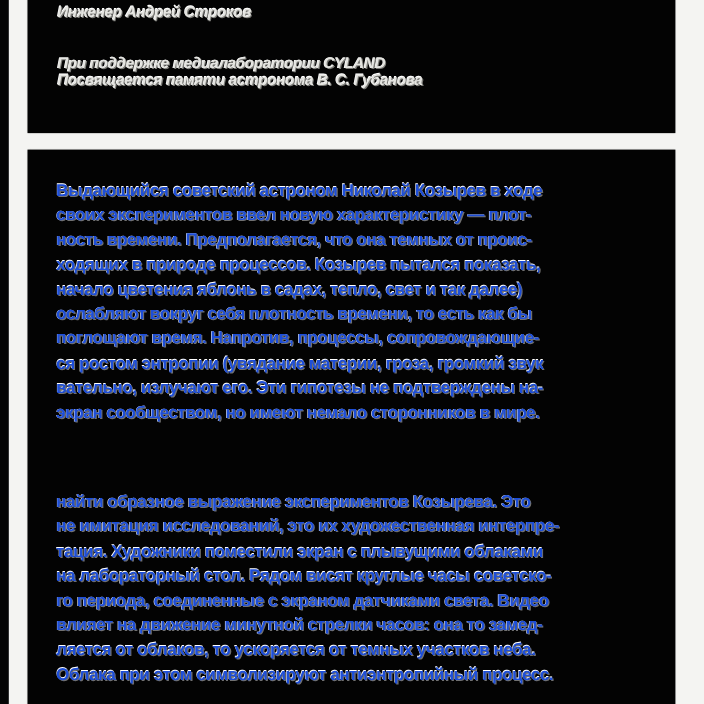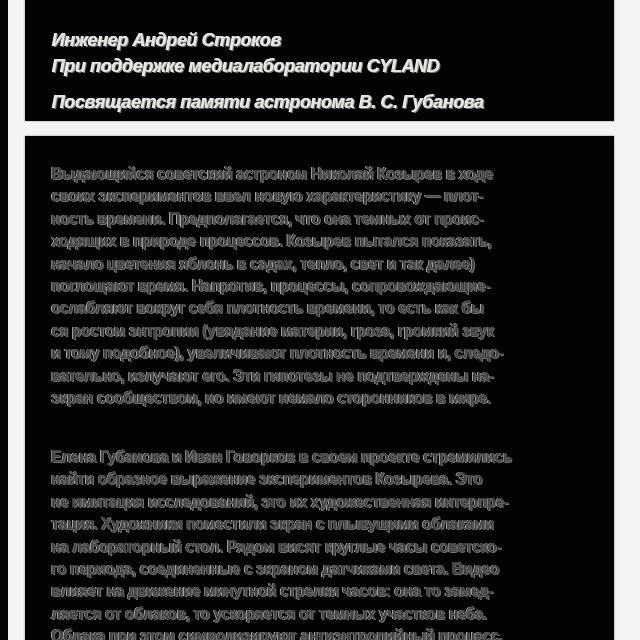--- a/index.html
+++ b/index.html
@@ -34,35 +34,34 @@
     .panel-main {
       top: 136px;
       height: 520px;
     }
     .credit-line {
       position: absolute;
       left: 52px;
       color: #e4e4e0;
       font-style: italic;
       font-weight: bold;
-      font-size: 18px;
+      font-size: 14px;
       letter-spacing: -0.4px;
       white-space: nowrap;
       text-shadow: 1px 1px 0 #7a7a76, -0.5px -0.5px 0 #ffffff;
-      margin-top: 28px;
     }
     .credit-0 { top: 2px; }
-    .credit-1 { top: 28px; }
+    .credit-1 { top: 49px; }
     .credit-2 { top: 64px; }
 
     .body-text {
       position: absolute;
       left: 51px;
       width: 540px;
-      color: #404040;
+      color: #1d4ed8;
       font-size: 15.6px;
       line-height: 22.4px;
       letter-spacing: -0.45px;
       font-weight: bold;
       text-shadow: 1px 1px 0 #707070, -0.4px -0.4px 0 #ffffff;
     }
     .body-line {
       display: block;
       white-space: nowrap;
     }
@@ -82,30 +81,28 @@
 </div>
 
 <div class="panel panel-main"></div>
 
 <div class="body-text para-1">
   <span class="body-line">Выдающийся советский астроном Николай Козырев в ходе</span>
   <span class="body-line">своих экспериментов ввел новую характеристику — плот-</span>
   <span class="body-line">ность времени. Предполагается, что она темных от проис-</span>
   <span class="body-line">ходящих в природе процессов. Козырев пытался показать,</span>
   <span class="body-line">начало цветения яблонь в садах, тепло, свет и так далее)</span>
+  <span class="body-line">ослабляют вокруг себя плотность времени, то есть как бы</span>
   <span class="body-line">поглощают время. Напротив, процессы, сопровождающие-</span>
-  <span class="body-line">ослабляют вокруг себя плотность времени, то есть как бы</span>
   <span class="body-line">ся ростом энтропии (увядание материи, гроза, громкий звук</span>
-  <span class="body-line">и тому подобное), увеличивают плотность времени и, следо-</span>
   <span class="body-line">вательно, излучают его. Эти гипотезы не подтверждены на-</span>
   <span class="body-line">экран сообществом, но имеют немало сторонников в мире.</span>
 </div>
 
 <div class="body-text para-2">
-  <span class="body-line">Елена Губанова и Иван Говорков в своем проекте стремились</span>
   <span class="body-line">найти образное выражение экспериментов Козырева. Это</span>
   <span class="body-line">не имитация исследований, это их художественная интерпре-</span>
   <span class="body-line">тация. Художники поместили экран с плывущими облаками</span>
   <span class="body-line">на лабораторный стол. Рядом висят круглые часы советско-</span>
   <span class="body-line">го периода, соединенные с экраном датчиками света. Видео</span>
   <span class="body-line">влияет на движение минутной стрелки часов: она то замед-</span>
   <span class="body-line">ляется от облаков, то ускоряется от темных участков неба.</span>
   <span class="body-line">Облака при этом символизируют антиэнтропийный процесс.</span>
 </div>
 

